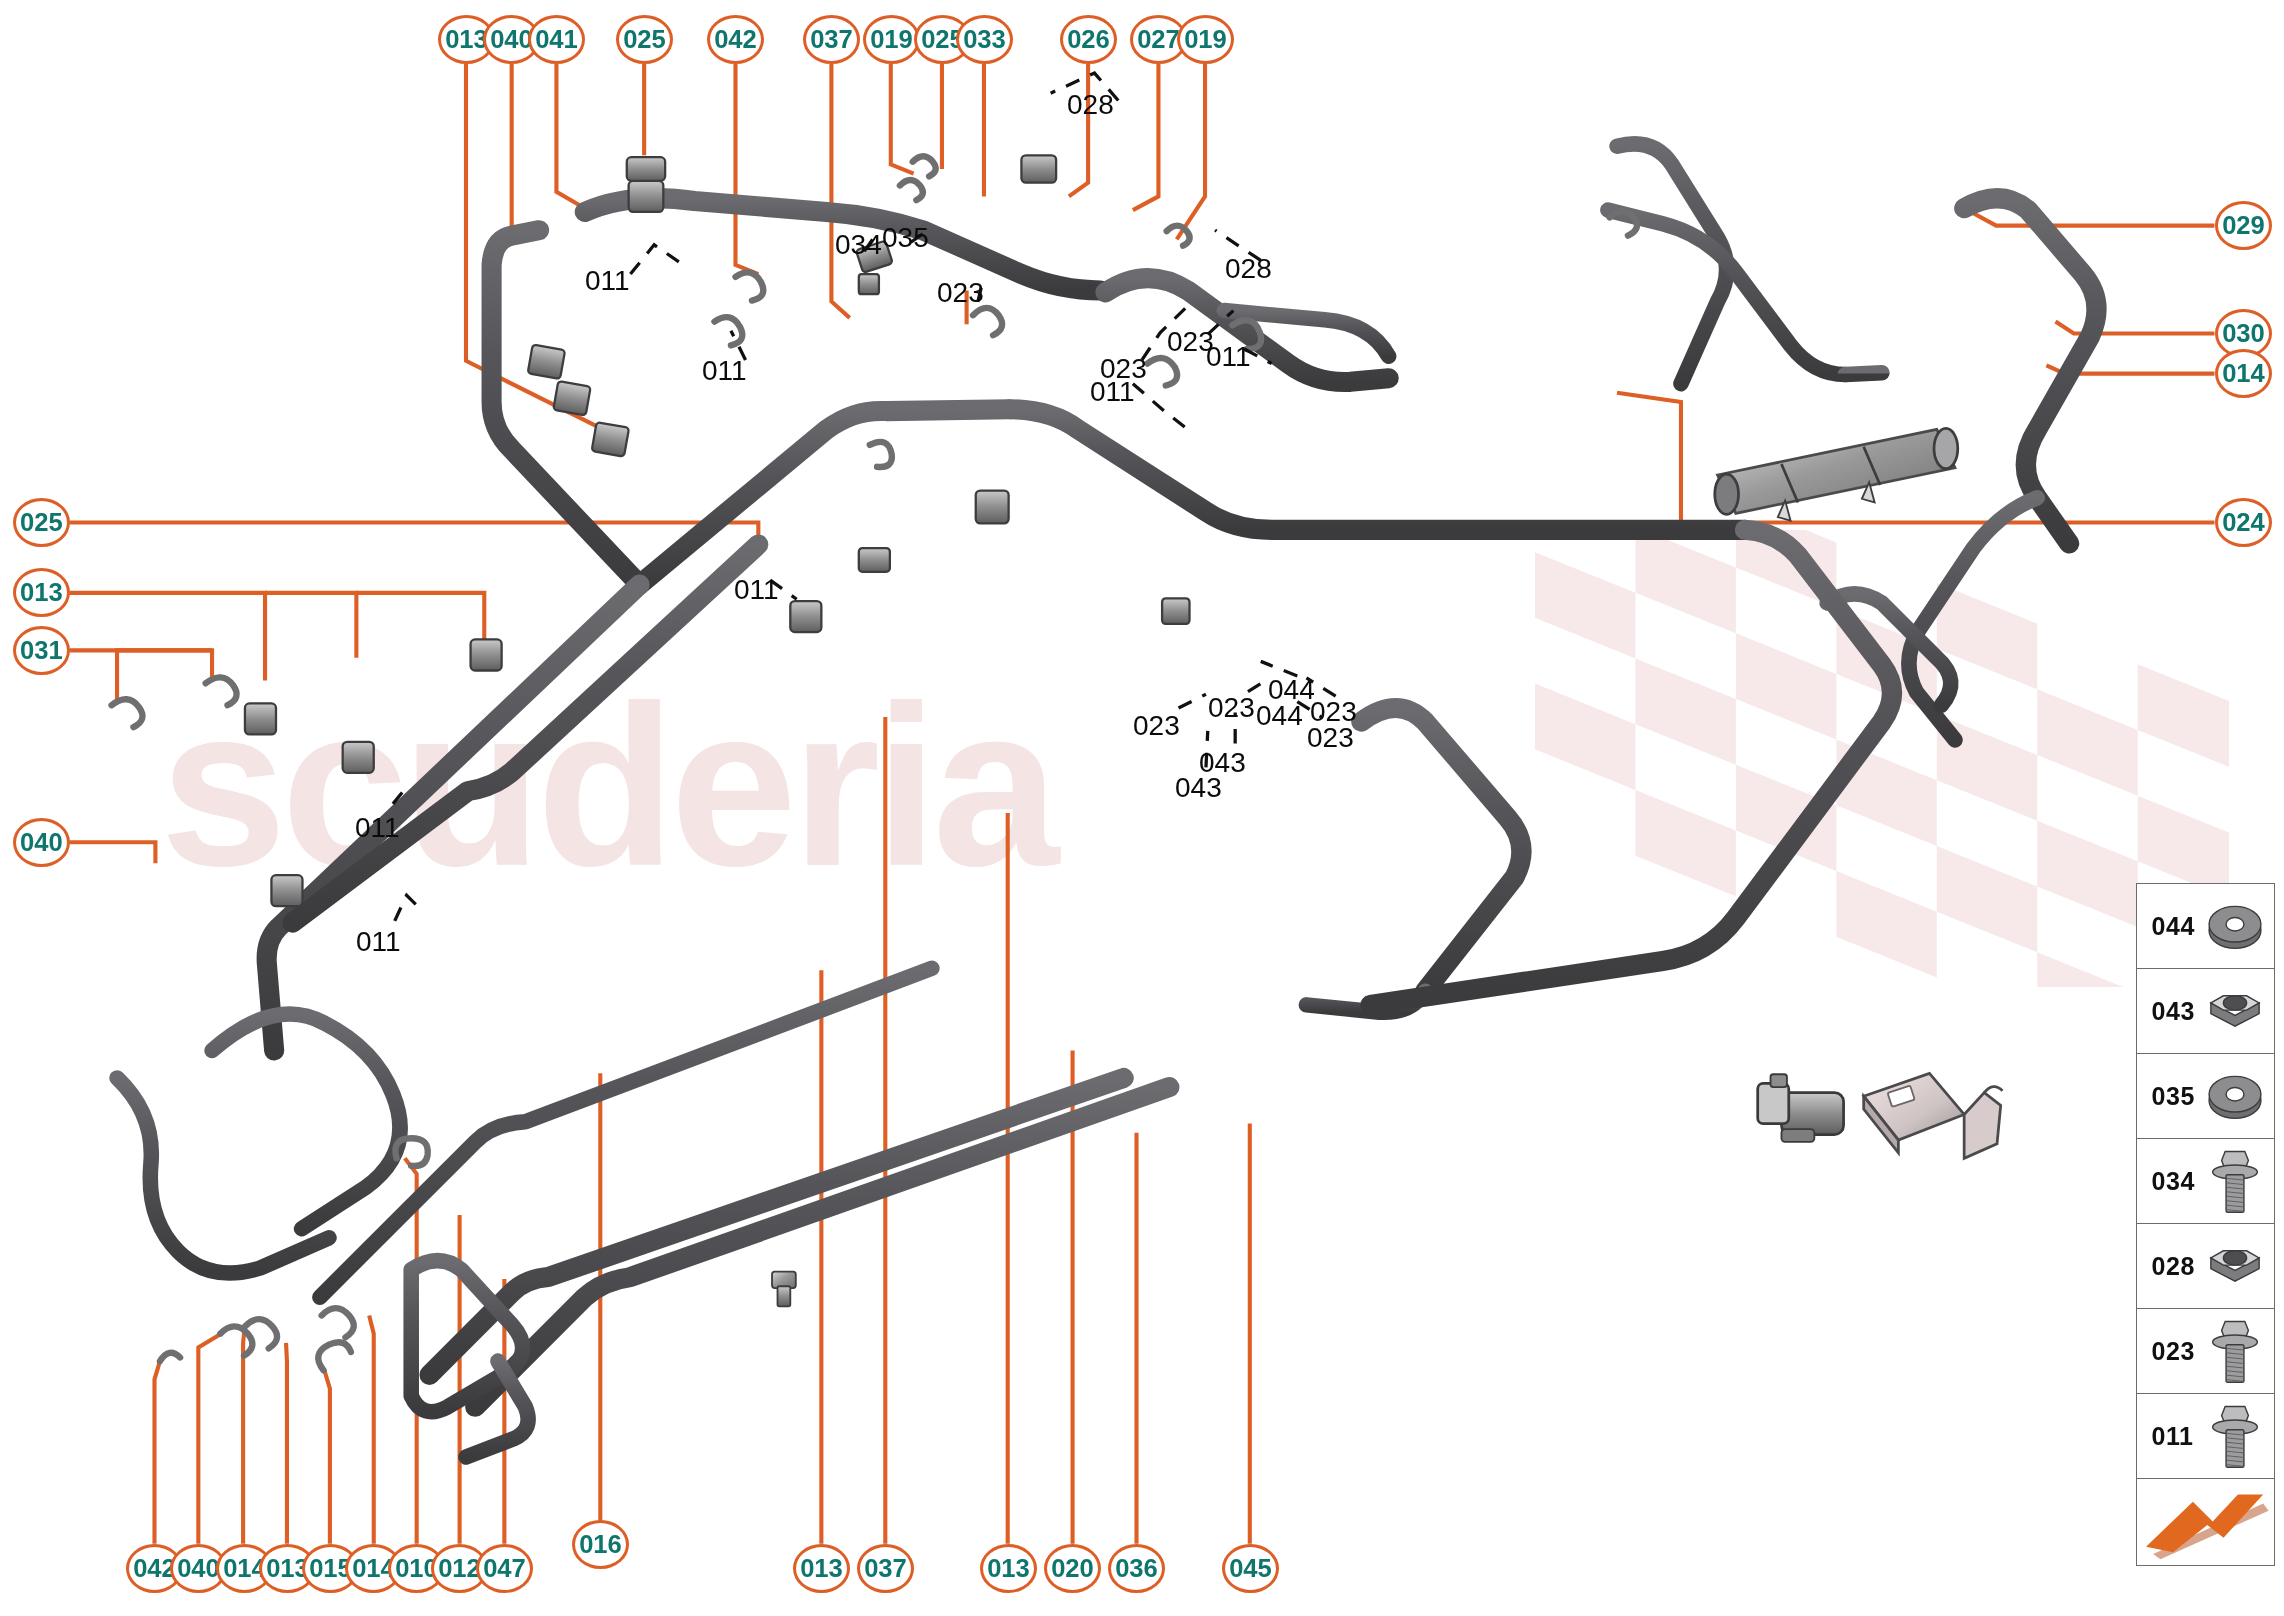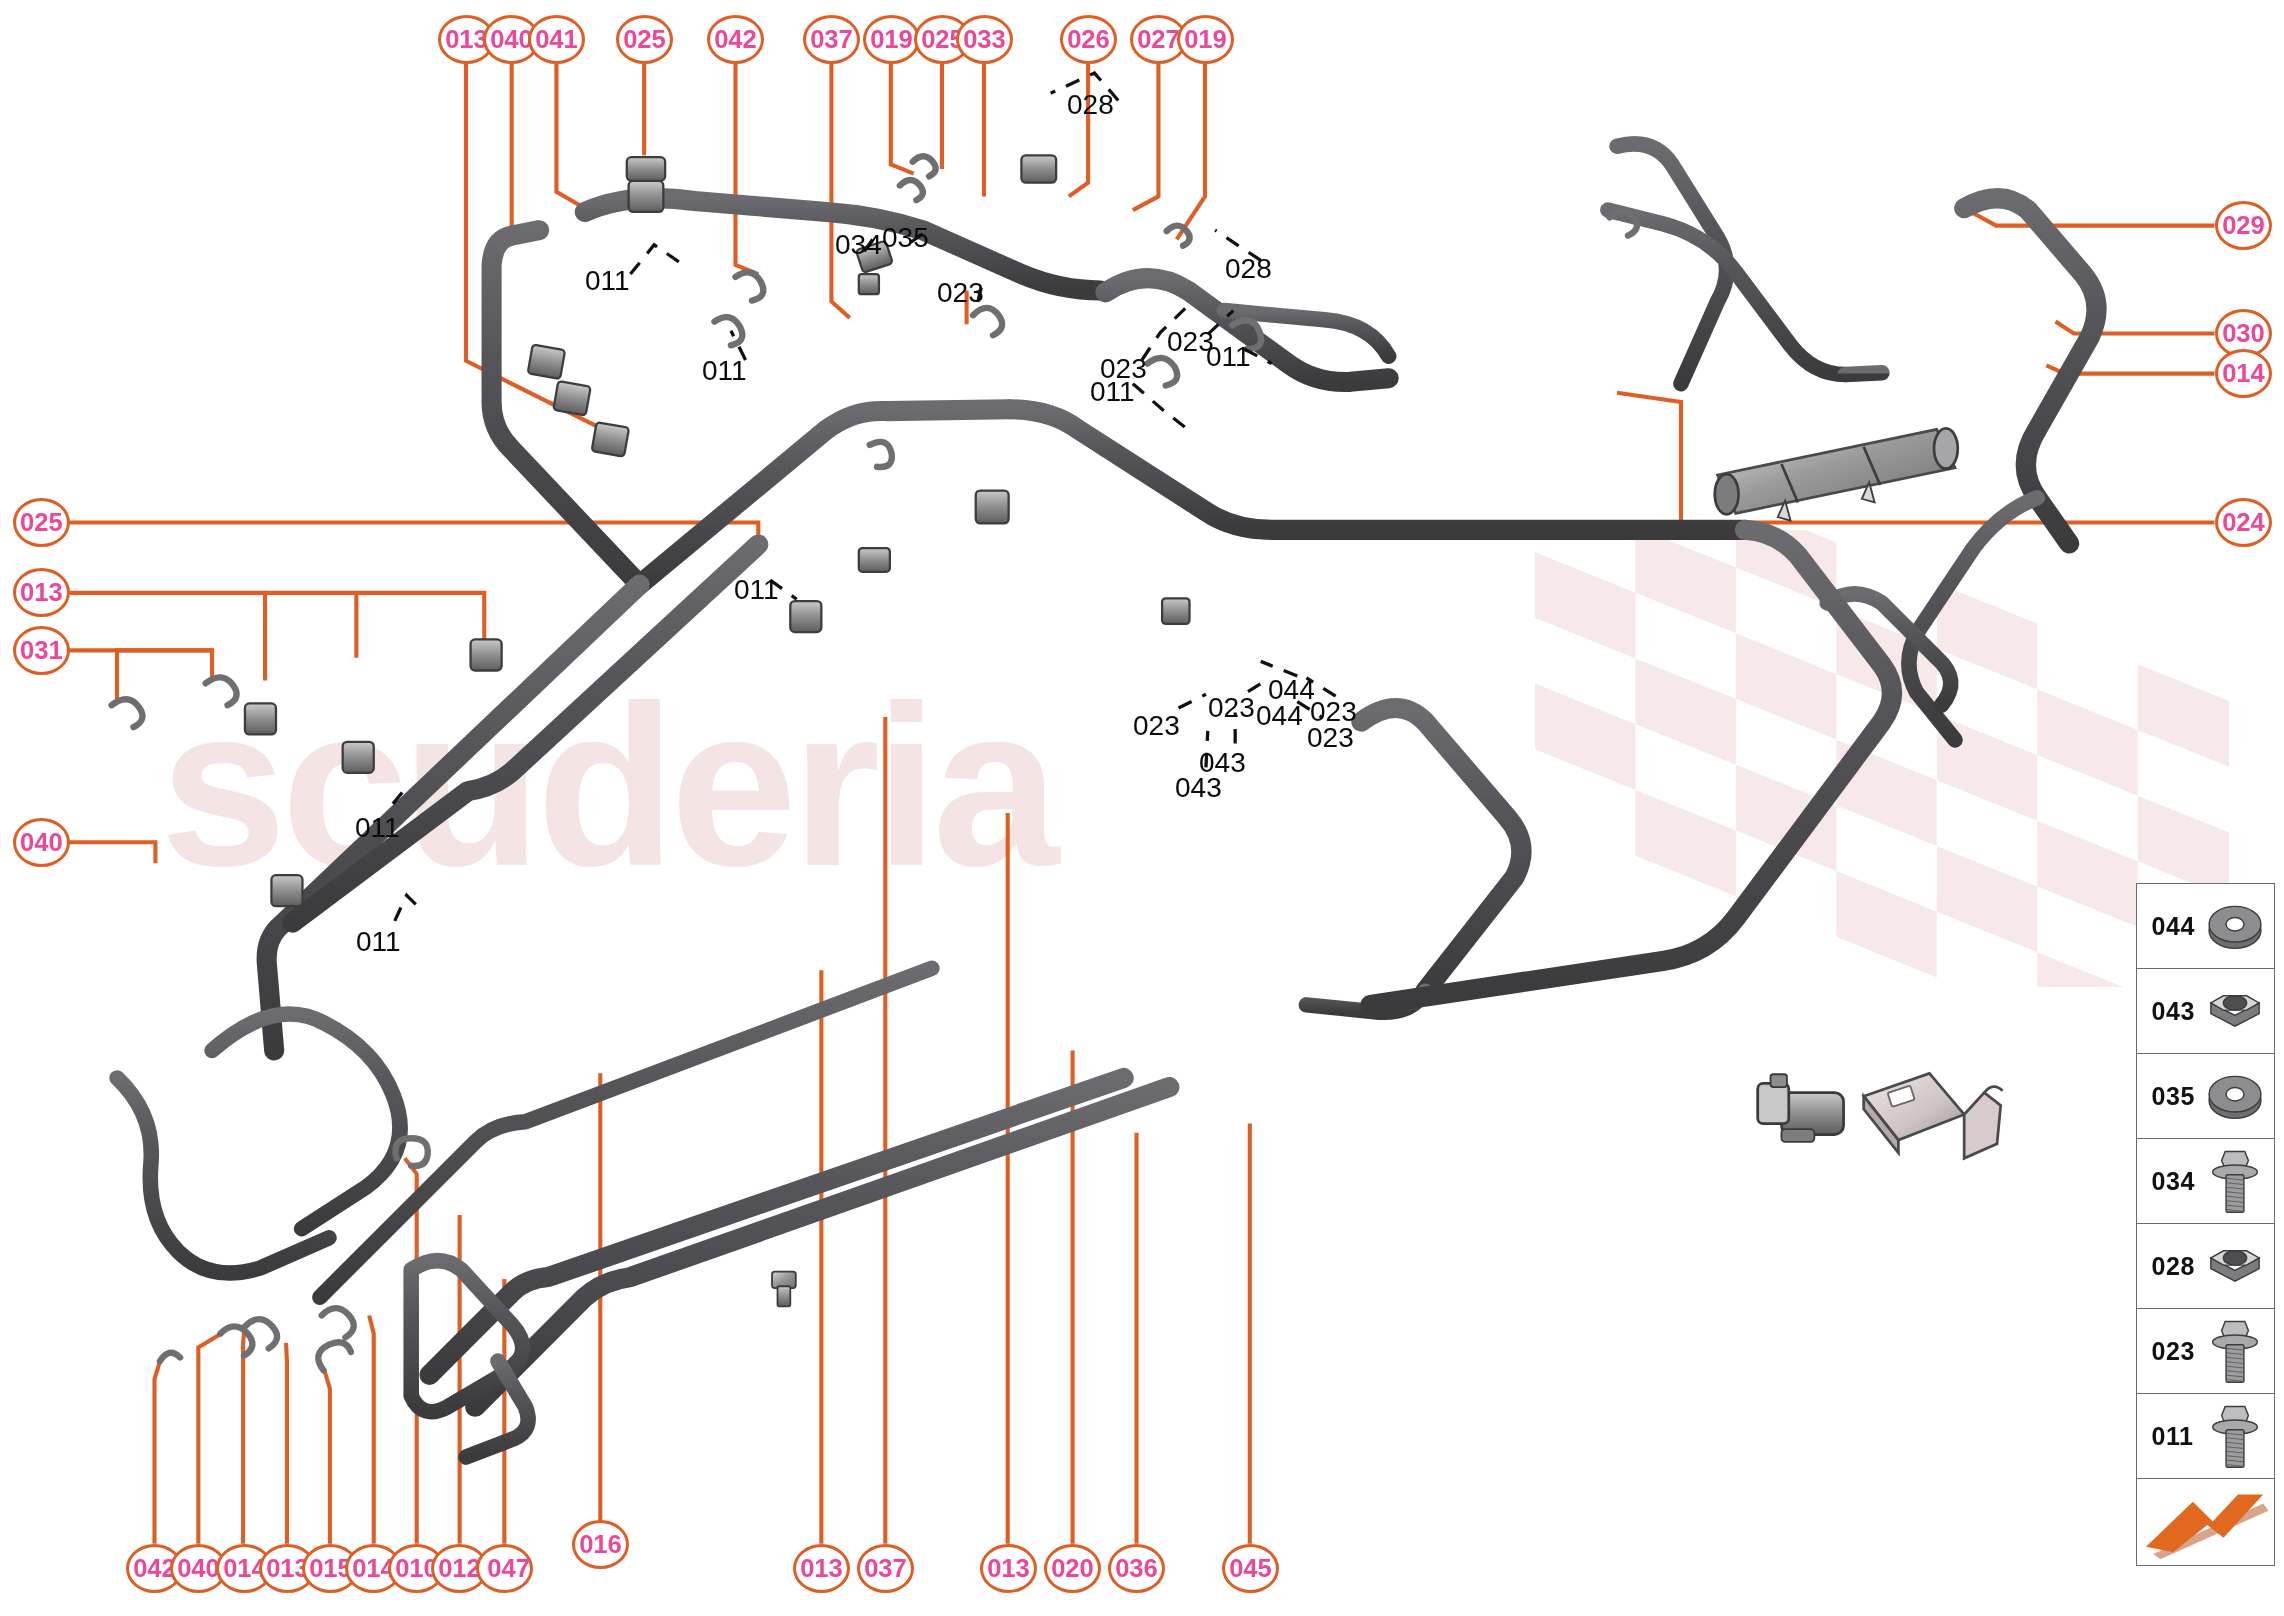--- a/index.html
+++ b/index.html
@@ -17,21 +17,21 @@
       color:#f6e8e8;letter-spacing:40px;line-height:1;}
   #wm-flag{left:1535px;top:530px;width:694px;height:457px;}
 
   
   #art{position:absolute;left:0;top:0;width:2284px;height:1616px;}
 
   
   .callout{position:absolute;width:57px;height:49px;border:3.7px solid #dd5f26;
       border-radius:50%;background:#fff;display:flex;align-items:center;
       justify-content:center;box-sizing:border-box;}
-  .callout span{font-size:25.6px;font-weight:700;color:#ec4899;letter-spacing:0px;
+  .callout span{font-size:25.6px;font-weight:700;color:#0f766e;letter-spacing:0px;
       font-family:"Liberation Sans","DejaVu Sans",sans-serif;}
 
   
   .ilabel{position:absolute;font-size:28px;font-weight:400;color:#0b0b0b;
       white-space:nowrap;font-family:"Liberation Sans","DejaVu Sans",sans-serif;}
 
   
   #legend{position:absolute;left:2136px;top:883px;width:139px;height:683px;
       border:1.8px solid #6b6b6b;box-sizing:border-box;background:#fff;}
   .legend-row{height:85px;border-bottom:1.8px solid #6b6b6b;box-sizing:border-box;
@@ -395,21 +395,21 @@
       </div>
       <div class="callout" style="left: 345px; top: 1544px;">
         <span>014</span>
       </div>
       <div class="callout" style="left: 388px; top: 1544px;">
         <span>010</span>
       </div>
       <div class="callout" style="left: 431px; top: 1544px;">
         <span>012</span>
       </div>
-      <div class="callout" style="left: 476px; top: 1544px; justify-content: flex-end;">
+      <div class="callout" style="left: 476px; top: 1544px;">
         <span>047</span>
       </div>
       <div class="callout" style="left: 572px; top: 1520px;">
         <span>016</span>
       </div>
       <div class="callout" style="left: 793px; top: 1544px;">
         <span>013</span>
       </div>
       <div class="callout" style="left: 857px; top: 1544px;">
         <span>037</span>

